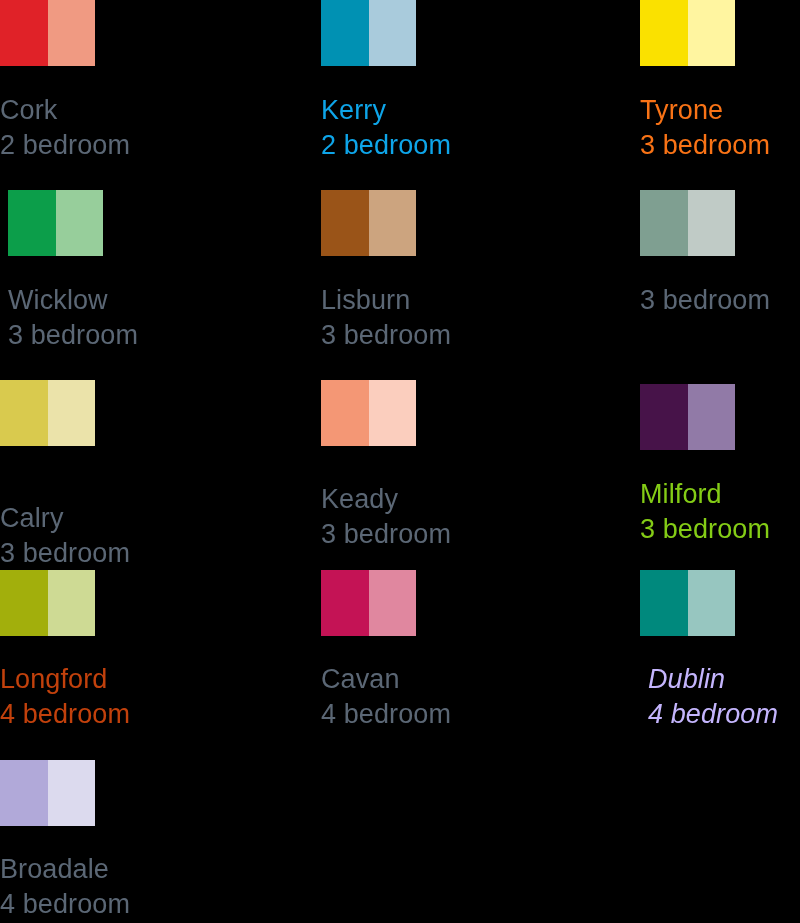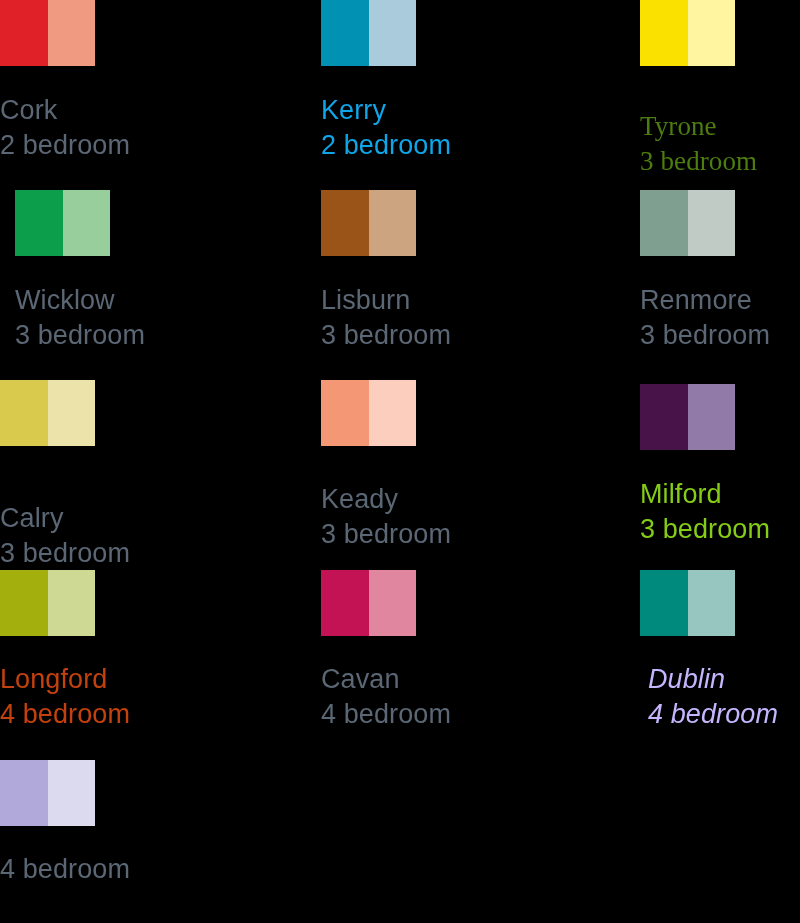--- a/index.html
+++ b/index.html
@@ -75,26 +75,26 @@
       <div class="legend-labels" style="position: absolute; left: 0px; top: 93px; color: #0ea5e9;">
         <span class="legend-name">Kerry</span>
         <span class="legend-beds">2 bedroom</span>
       </div>
     </div>
     <div class="legend-item" style="left: 640px; top: 0px;">
       <div class="swatch">
         <div class="swatch-half" style="background: rgb(250, 225, 0);"></div>
         <div class="swatch-half" style="background: rgb(255, 245, 160);"></div>
       </div>
-      <div class="legend-labels" style="position: absolute; left: 0px; top: 109px; color: #4d7c0f; font-family: Liberation Serif, serif;">
+      <div class="legend-labels" style="position: absolute; left: 0px; top: 93px; color: #f97316;">
         <span class="legend-name">Tyrone</span>
         <span class="legend-beds">3 bedroom</span>
       </div>
     </div>
-    <div class="legend-item" style="left: 15px; top: 190px;">
+    <div class="legend-item" style="left: 8px; top: 190px;">
       <div class="swatch">
         <div class="swatch-half" style="background: rgb(12, 158, 74);"></div>
         <div class="swatch-half" style="background: rgb(151, 206, 155);"></div>
       </div>
       <div class="legend-labels" style="position: absolute; left: 0px; top: 93px; color: rgb(91, 103, 117);">
         <span class="legend-name">Wicklow</span>
         <span class="legend-beds">3 bedroom</span>
       </div>
     </div>
     <div class="legend-item" style="left: 321px; top: 190px;">
@@ -106,21 +106,20 @@
         <span class="legend-name">Lisburn</span>
         <span class="legend-beds">3 bedroom</span>
       </div>
     </div>
     <div class="legend-item" style="left: 640px; top: 190px;">
       <div class="swatch">
         <div class="swatch-half" style="background: rgb(127, 159, 145);"></div>
         <div class="swatch-half" style="background: rgb(192, 203, 198);"></div>
       </div>
       <div class="legend-labels" style="position: absolute; left: 0px; top: 93px; color: rgb(91, 103, 117);">
-        <span class="legend-name">Renmore</span>
         <span class="legend-beds">3 bedroom</span>
       </div>
     </div>
     <div class="legend-item" style="left: 0px; top: 380px;">
       <div class="swatch">
         <div class="swatch-half" style="background: rgb(217, 202, 78);"></div>
         <div class="swatch-half" style="background: rgb(235, 227, 170);"></div>
       </div>
       <div class="legend-labels" style="position: absolute; left: 0px; top: 93px; color: rgb(91, 103, 117); margin-top: 28px;">
         <span class="legend-name">Calry</span>
@@ -176,16 +175,17 @@
         <span class="legend-name">Dublin</span>
         <span class="legend-beds">4 bedroom</span>
       </div>
     </div>
     <div class="legend-item" style="left: 0px; top: 760px;">
       <div class="swatch">
         <div class="swatch-half" style="background: rgb(177, 169, 217);"></div>
         <div class="swatch-half" style="background: rgb(220, 218, 238);"></div>
       </div>
       <div class="legend-labels" style="position: absolute; left: 0px; top: 92px; color: rgb(91, 103, 117);">
+        <span class="legend-name">Broadale</span>
         <span class="legend-beds">4 bedroom</span>
       </div>
     </div>
   </div>
 
 </body></html>

